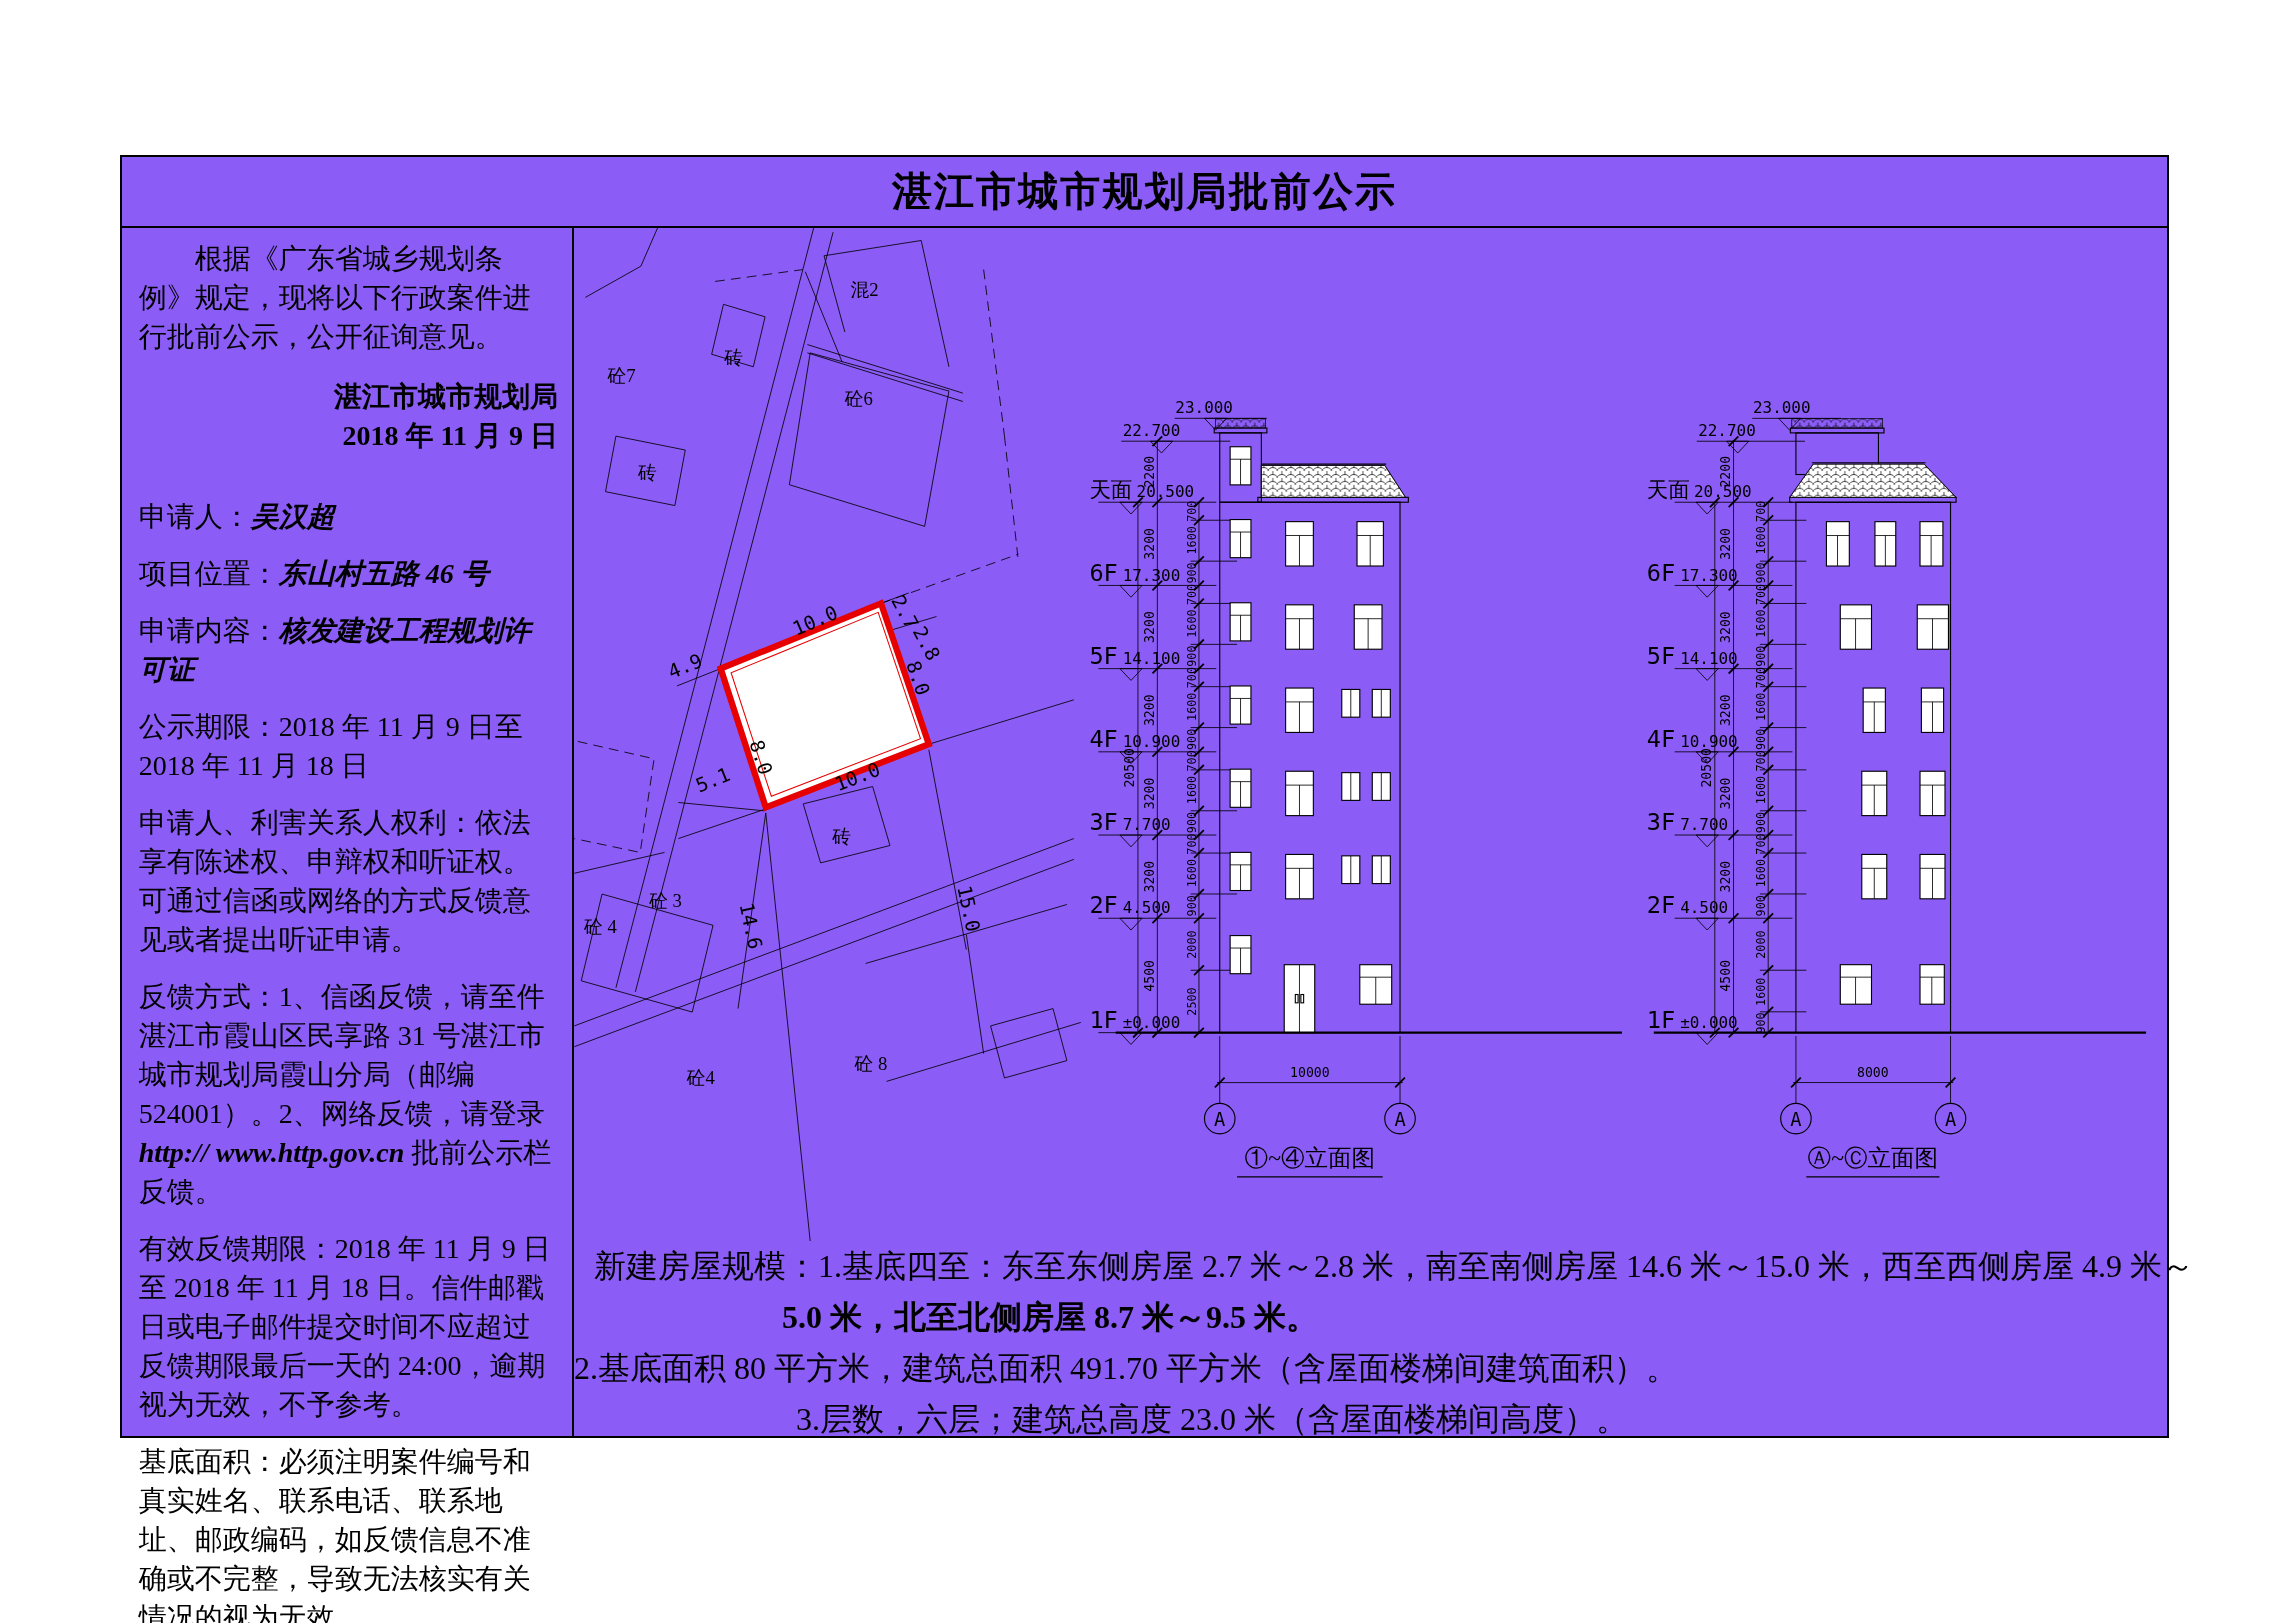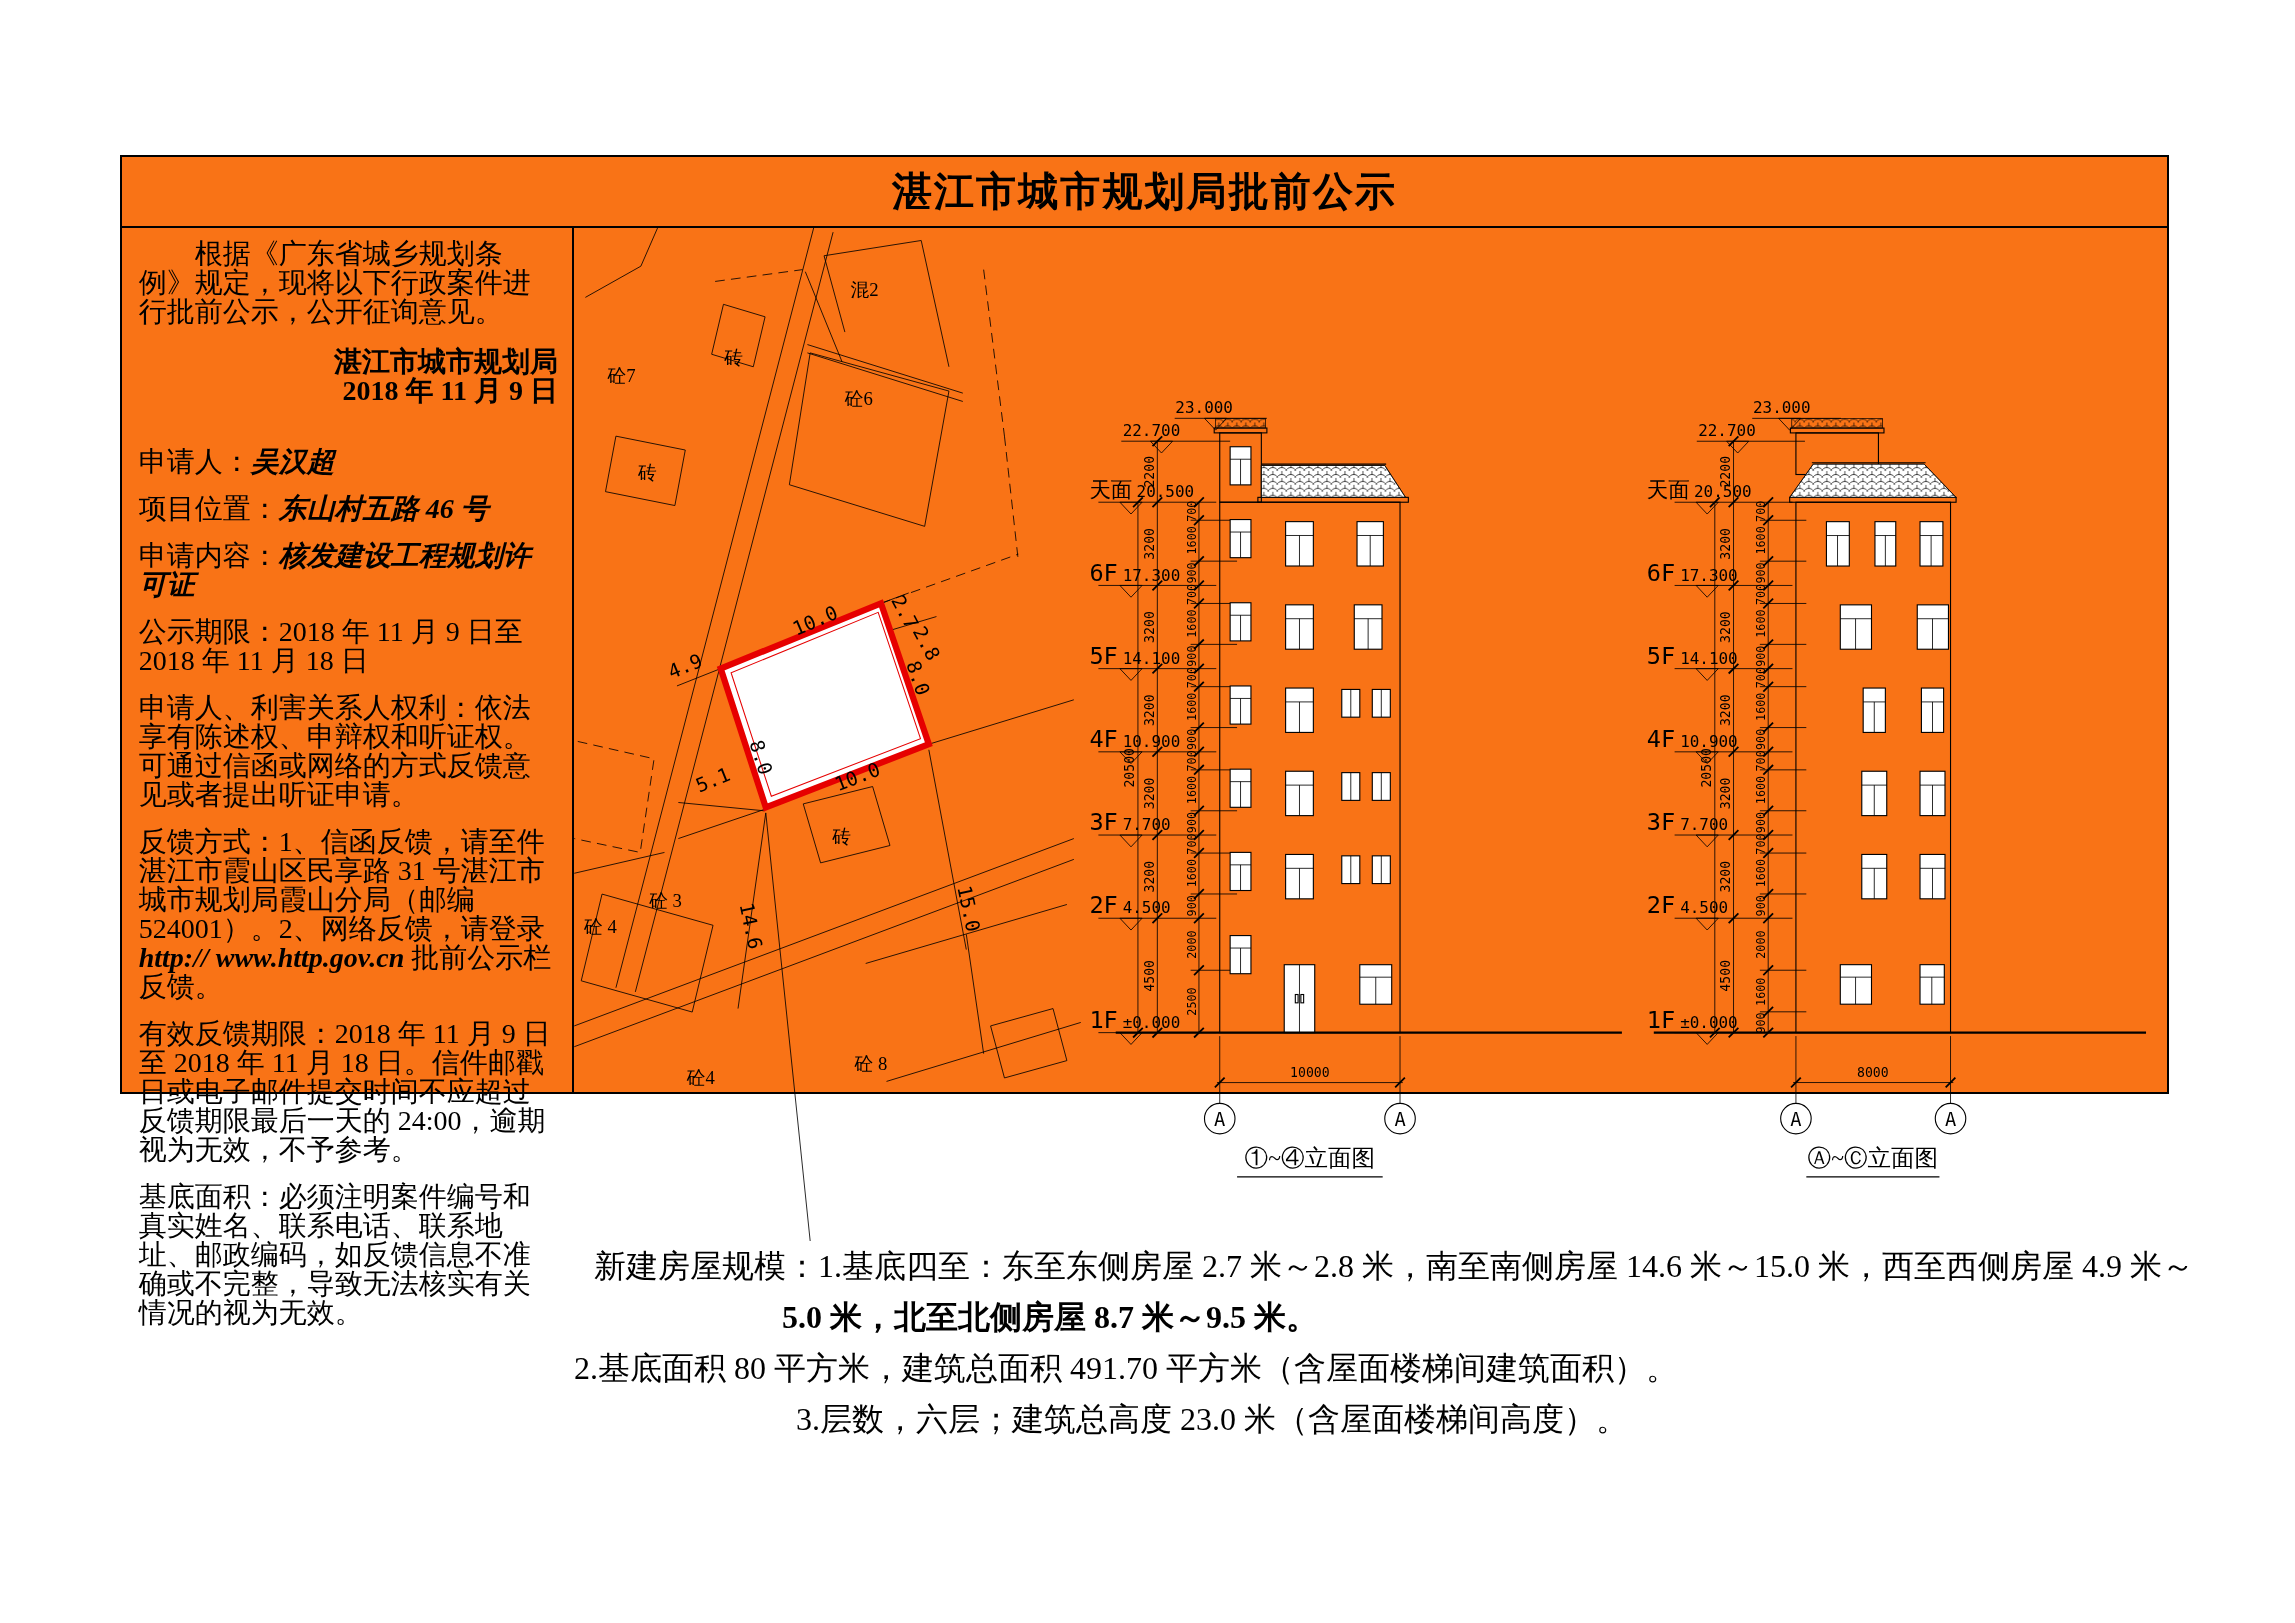--- a/index.html
+++ b/index.html
@@ -1,25 +1,25 @@
 <!DOCTYPE html>
 <html style="font-size:11px"><head>
 <meta charset="utf-8">
 <style>
   html,body{margin:0;padding:0;background:#fff;}
   body{width:2295px;height:1623px;position:relative;overflow:hidden;
        font-family:"Liberation Serif","DejaVu Serif",serif;color:#000;}
-  .frame{position:absolute;left:120px;top:155px;width:2049px;height:939px;
-         border:2.8px solid #000;box-sizing:border-box;background:#f97316;}
+  .frame{position:absolute;left:120px;top:155px;width:2049px;height:1283px;
+         border:2.8px solid #000;box-sizing:border-box;background:#8b5cf6;}
   .title-row{height:71px;border-bottom:2.8px solid #000;box-sizing:border-box;
              display:flex;align-items:center;justify-content:center;}
   .title{font-size:40px;font-weight:bold;letter-spacing:2.1px;}
   .sidebar{position:absolute;left:0;top:71px;bottom:0;width:452px;
            border-right:2.8px solid #000;box-sizing:border-box;
-           padding:11px 14px 0 16.7px;font-size:28px;line-height:29px;}
+           padding:11px 14px 0 16.7px;font-size:28px;line-height:39px;}
   .sidebar p{margin:0 0 18px 0;}
   .indent{text-indent:2em;}
   .org-block{text-align:right;font-weight:bold;margin:21px 0 42px 0 !important;}
   .lbl{font-weight:normal;}
   .bold{font-weight:bold;font-style:italic;}
   .main{position:absolute;left:452px;top:71px;right:0;bottom:0;}
   .drawing{position:absolute;top:0;}
   .notes{position:absolute;left:0;top:1013px;right:0;font-size:32px;line-height:51px;}
   .notes div{white-space:nowrap;}
   .n1{margin-left:20px;} .n2{margin-left:208px;font-weight:bold;} .n3{} .n4{margin-left:222px;}

